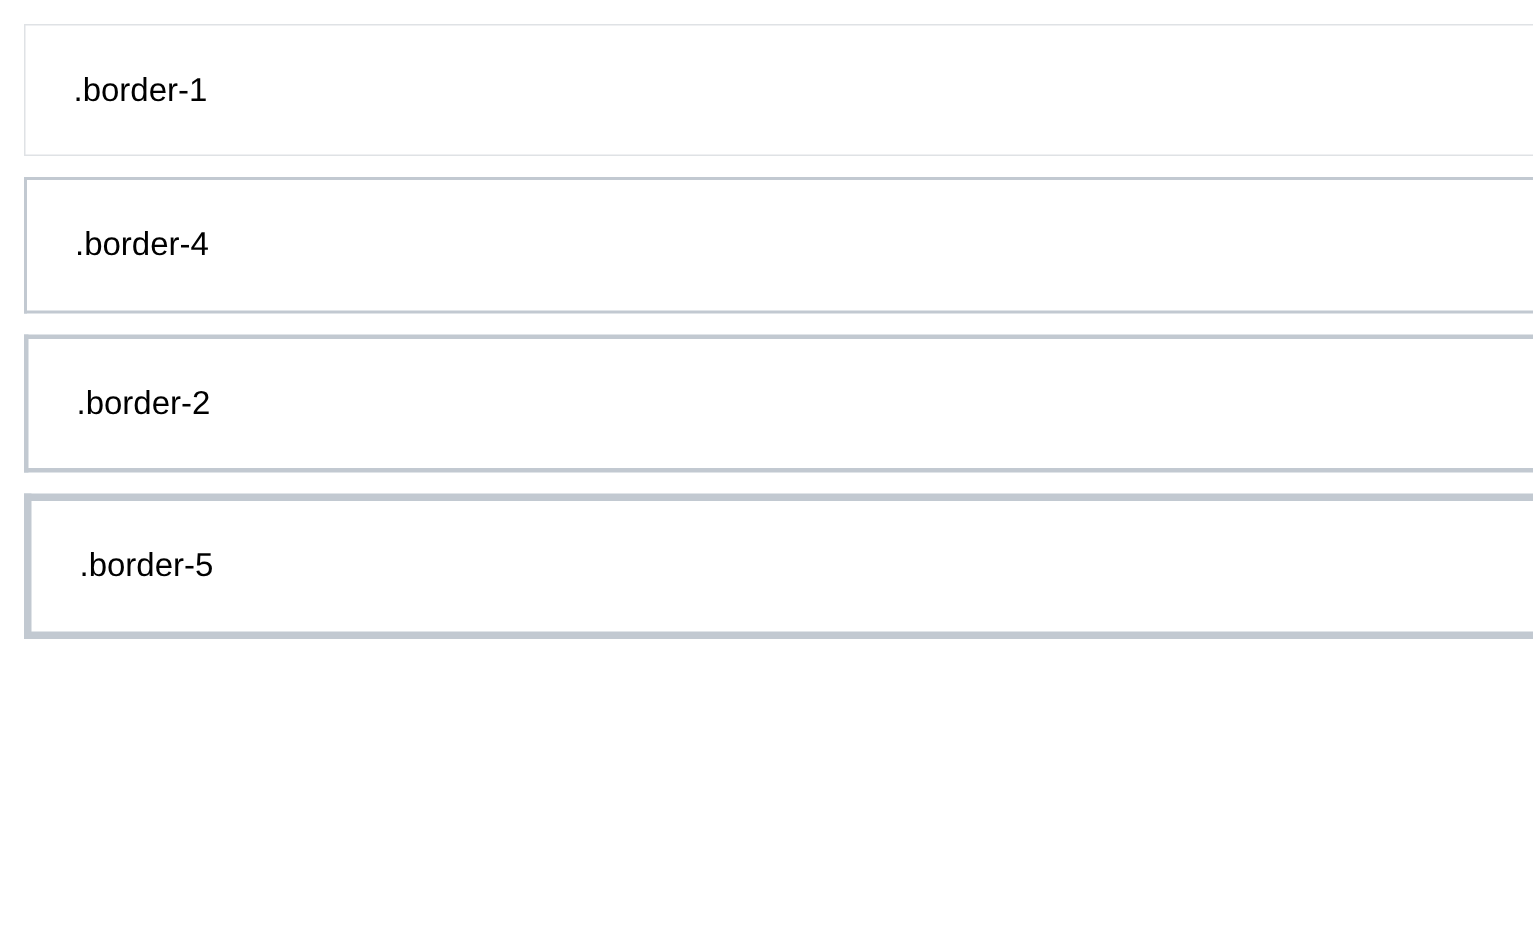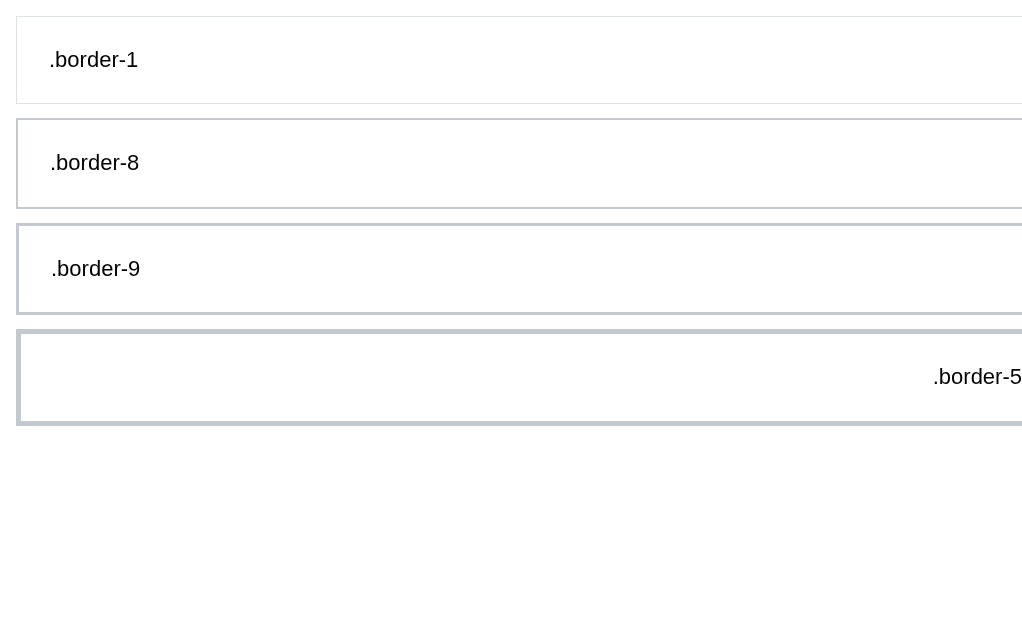--- a/index.html
+++ b/index.html
@@ -44,42 +44,41 @@
       border-width: 3px;
       border-color: #c2c9d1;
     }
     .b4 {
       border-width: 4px;
       border-color: #c2c9d1;
     }
     .b5 {
       border-width: 5px;
       border-color: #c2c9d1;
-      text-align: right;
     }
 
     .b1, .b2, .b3, .b4, .b5 {
       border-right-width: 0;
     }
   </style>
 </head>
 <body>
 
 <div class="stack">
 
   <div class="box b1">
     <span>.border-1</span>
   </div>
 
   <div class="box b2">
-    <span>.border-8</span>
+    <span>.border-4</span>
   </div>
 
   <div class="box b3">
-    <span>.border-9</span>
+    <span>.border-2</span>
   </div>
 
 
   <div class="box b5">
     <span>.border-5</span>
   </div>
 
 </div>
 
 </body></html>

